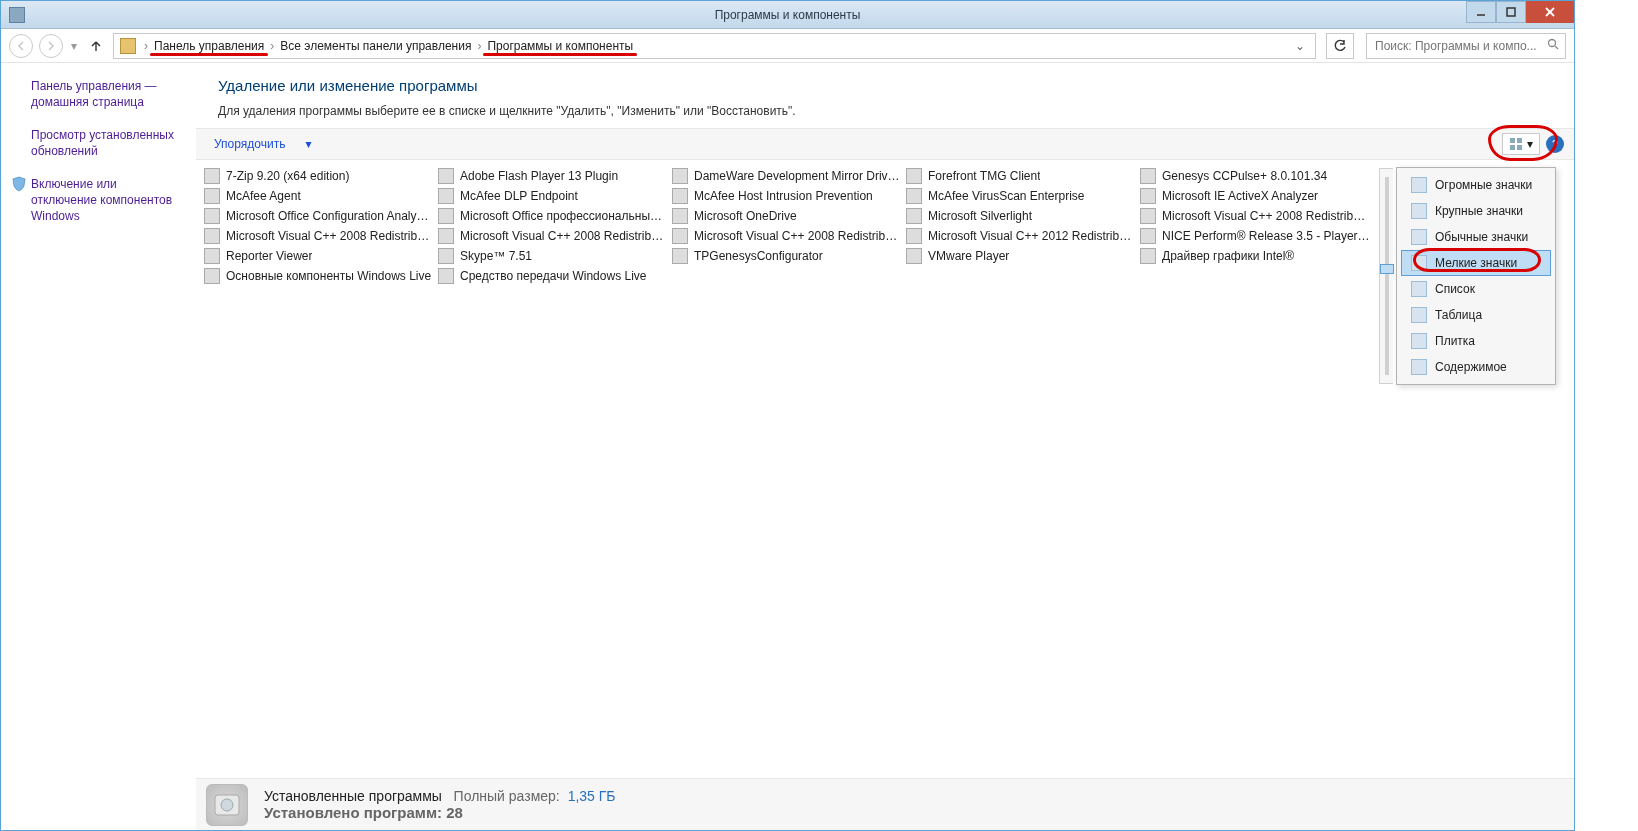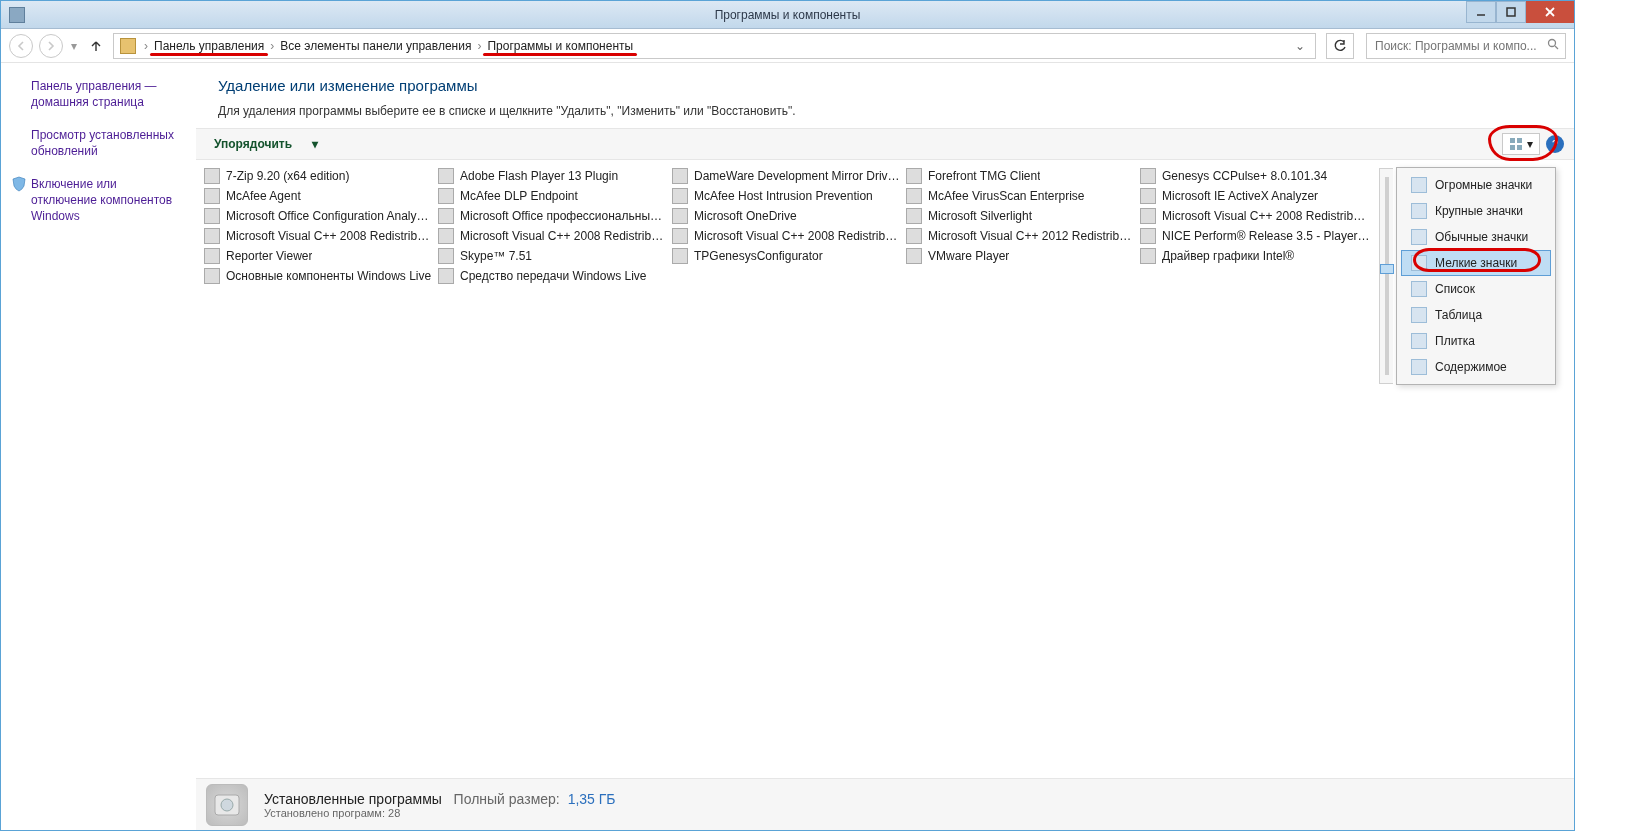--- a/index.html
+++ b/index.html
@@ -28,33 +28,33 @@
   .search-box .sicon { color:#888; margin-left:4px; }
   .body { flex:1; display:flex; min-height:0; }
   .sidebar { width:195px; padding:12px 10px; border-right:1px solid #eaeaea00; }
   .side-link { color:#4c1d95; padding:4px 4px 4px 20px; line-height:1.3; cursor:default; position:relative; }
   .side-link + .side-link { margin-top:10px; }
   .side-icon { position:absolute; left:0; top:3px; width:16px; height:16px; }
   .content { flex:1; display:flex; flex-direction:column; min-width:0; position:relative; }
   .heading { color:#003e74; font-size:15px; padding:14px 22px 4px; }
   .subtext { padding:6px 22px 10px; color:#333; }
   .toolbar { height:32px; border-top:1px solid #e6e6e6; border-bottom:1px solid #e6e6e6; background:#f6f6f6; display:flex; align-items:center; padding:0 10px; }
-  .tb-btn { padding:4px 8px; color:#14532d; display:flex; align-items:center; gap:20px;font-weight:bold; }
+  .tb-btn { padding:4px 8px; color:#1d4ed8; display:flex; align-items:center; gap:20px; }
   .tb-right { margin-left:auto; display:flex; align-items:center; gap:6px; position:relative; }
   .view-btn { height:22px; padding:0 6px; border:1px solid #c9c9c9; background:#fff; display:flex; align-items:center; gap:4px; }
   .help-btn { width:18px; height:18px; border-radius:50%; background:#2a6fbd; color:#fff; display:flex; align-items:center; justify-content:center; font-size:11px; }
   .programs { flex:1; overflow:hidden; padding:6px 8px; display:grid; grid-template-columns:repeat(5, 230px); grid-auto-rows:20px; column-gap:4px; align-content:start; }
   .prog-item { display:flex; align-items:center; gap:6px; white-space:nowrap; overflow:hidden; }
   .prog-icon { width:16px; height:16px; background:#ddd; border:1px solid #aaa; flex:0 0 16px; }
   .prog-label { overflow:hidden; text-overflow:ellipsis; }
   .statusbar { height:52px; border-top:1px solid #e6e6e6; background:#f6f6f6; display:flex; align-items:center; padding:0 10px; gap:16px; }
   .status-icon { width:42px; height:42px; background:radial-gradient(#d9d9d9,#bcbcbc); border-radius:6px; border:1px solid #bbb; display:flex; align-items:center; justify-content:center; }
   .status-icon svg { display:block; }
   .status-text .title { font-size:14px; color:#222; }
-  .status-text .row { color:#666; font-size:11px; }
+  .status-text .row { color:#666; font-size:15px;font-weight:bold; }
   .status-text .label { color:#666; }
   .status-text .val { color:#2a6fbd; margin-left:4px; }
 
   .red-underline { position:relative; }
   .red-underline::after { content:""; position:absolute; left:0; right:0; bottom:-3px; height:3px; background:#d90000; border-radius:2px; }
 
   .view-menu { position:absolute; right:8px; top:34px; width:160px; background:#f6f6f6; border:1px solid #b3b3b3; box-shadow:2px 2px 6px rgba(0,0,0,0.15); padding:4px; z-index:10; }
   .view-menu-slider { position:absolute; left:-18px; top:0; bottom:0; width:14px; display:flex; flex-direction:column; align-items:center; padding:4px 0; background:#f6f6f6; border:1px solid #d0d0d0; border-right:none; }
   .view-track { flex:1; width:4px; background:#d0d0d0; position:relative; margin:4px 0; }
   .view-thumb { position:absolute; width:14px; height:10px; background:#bfddf4; border:1px solid #5e9ed6; left:-5px; }

